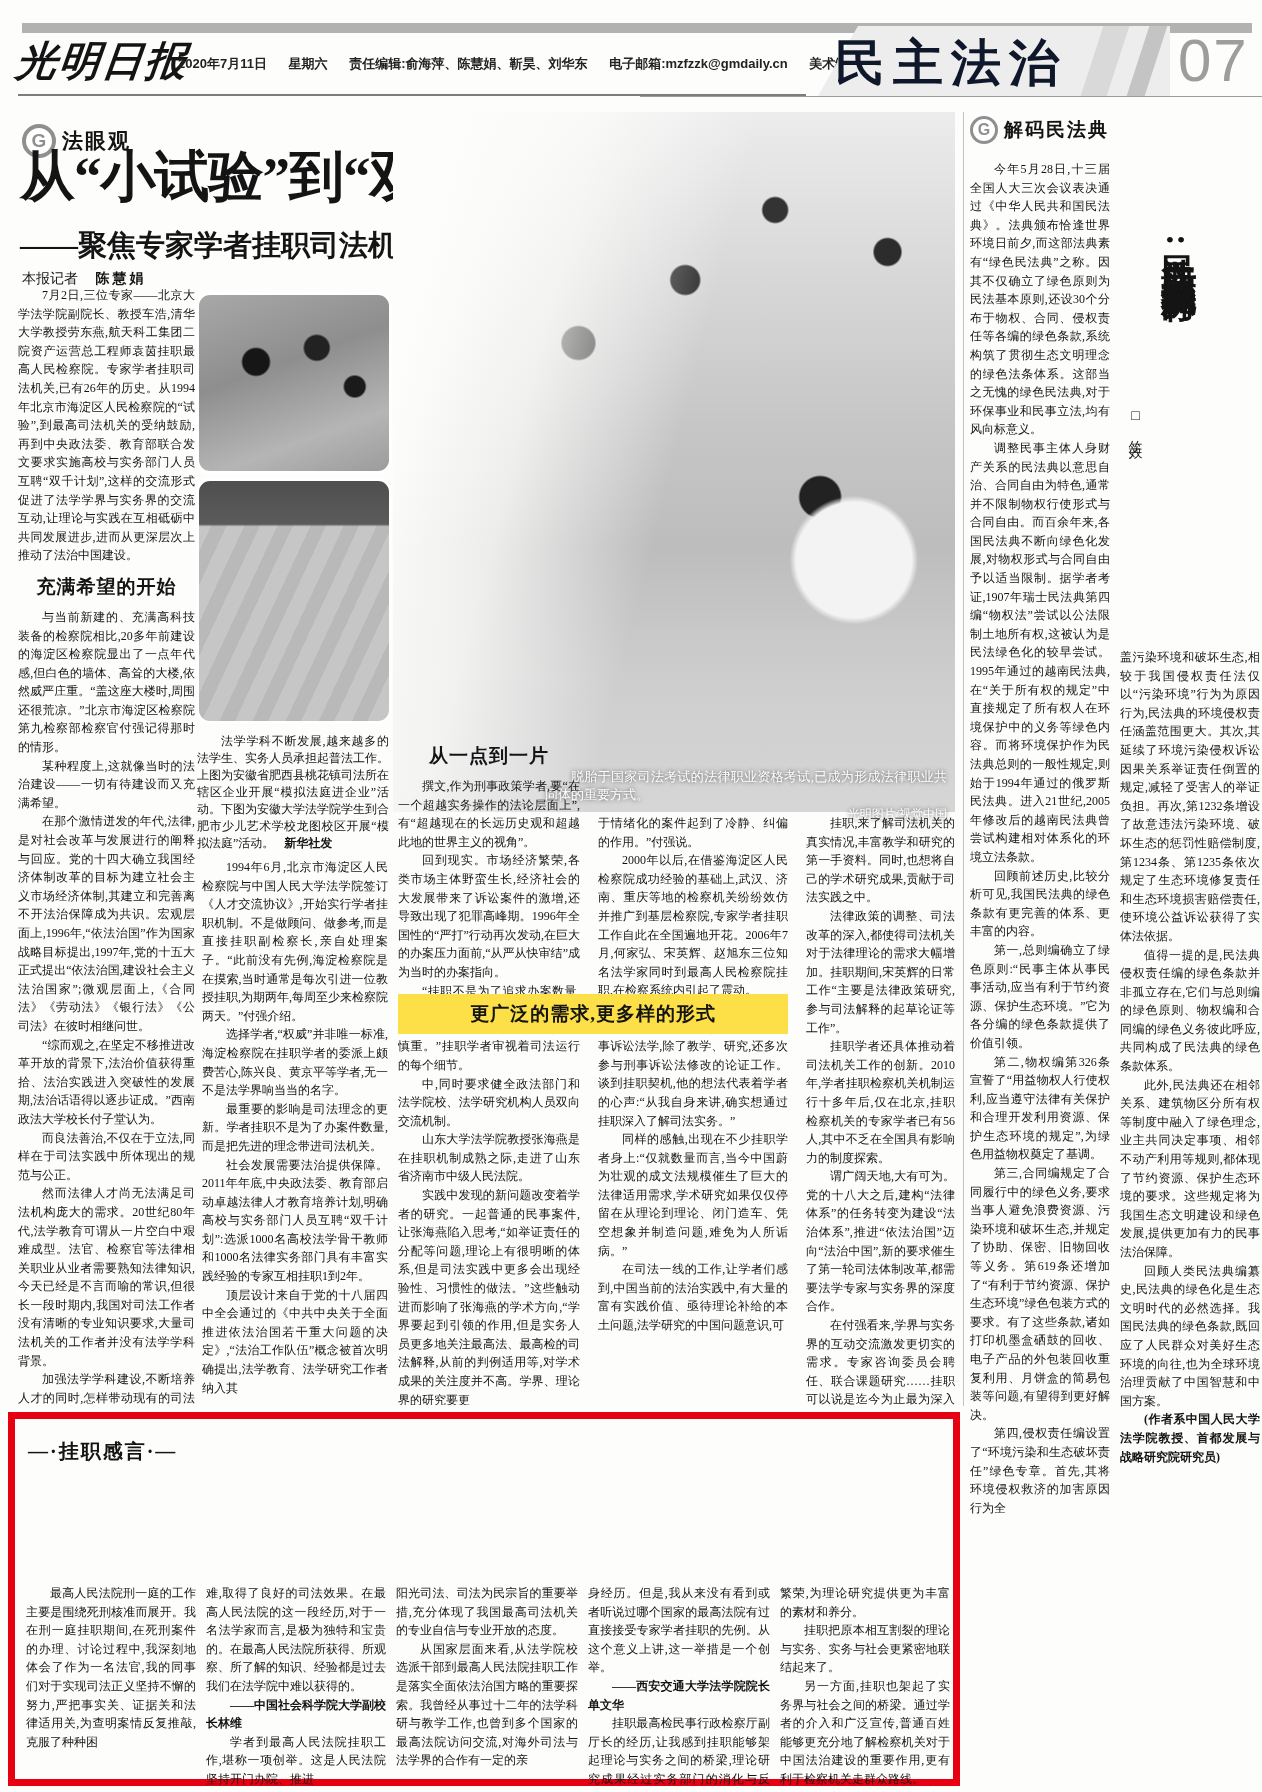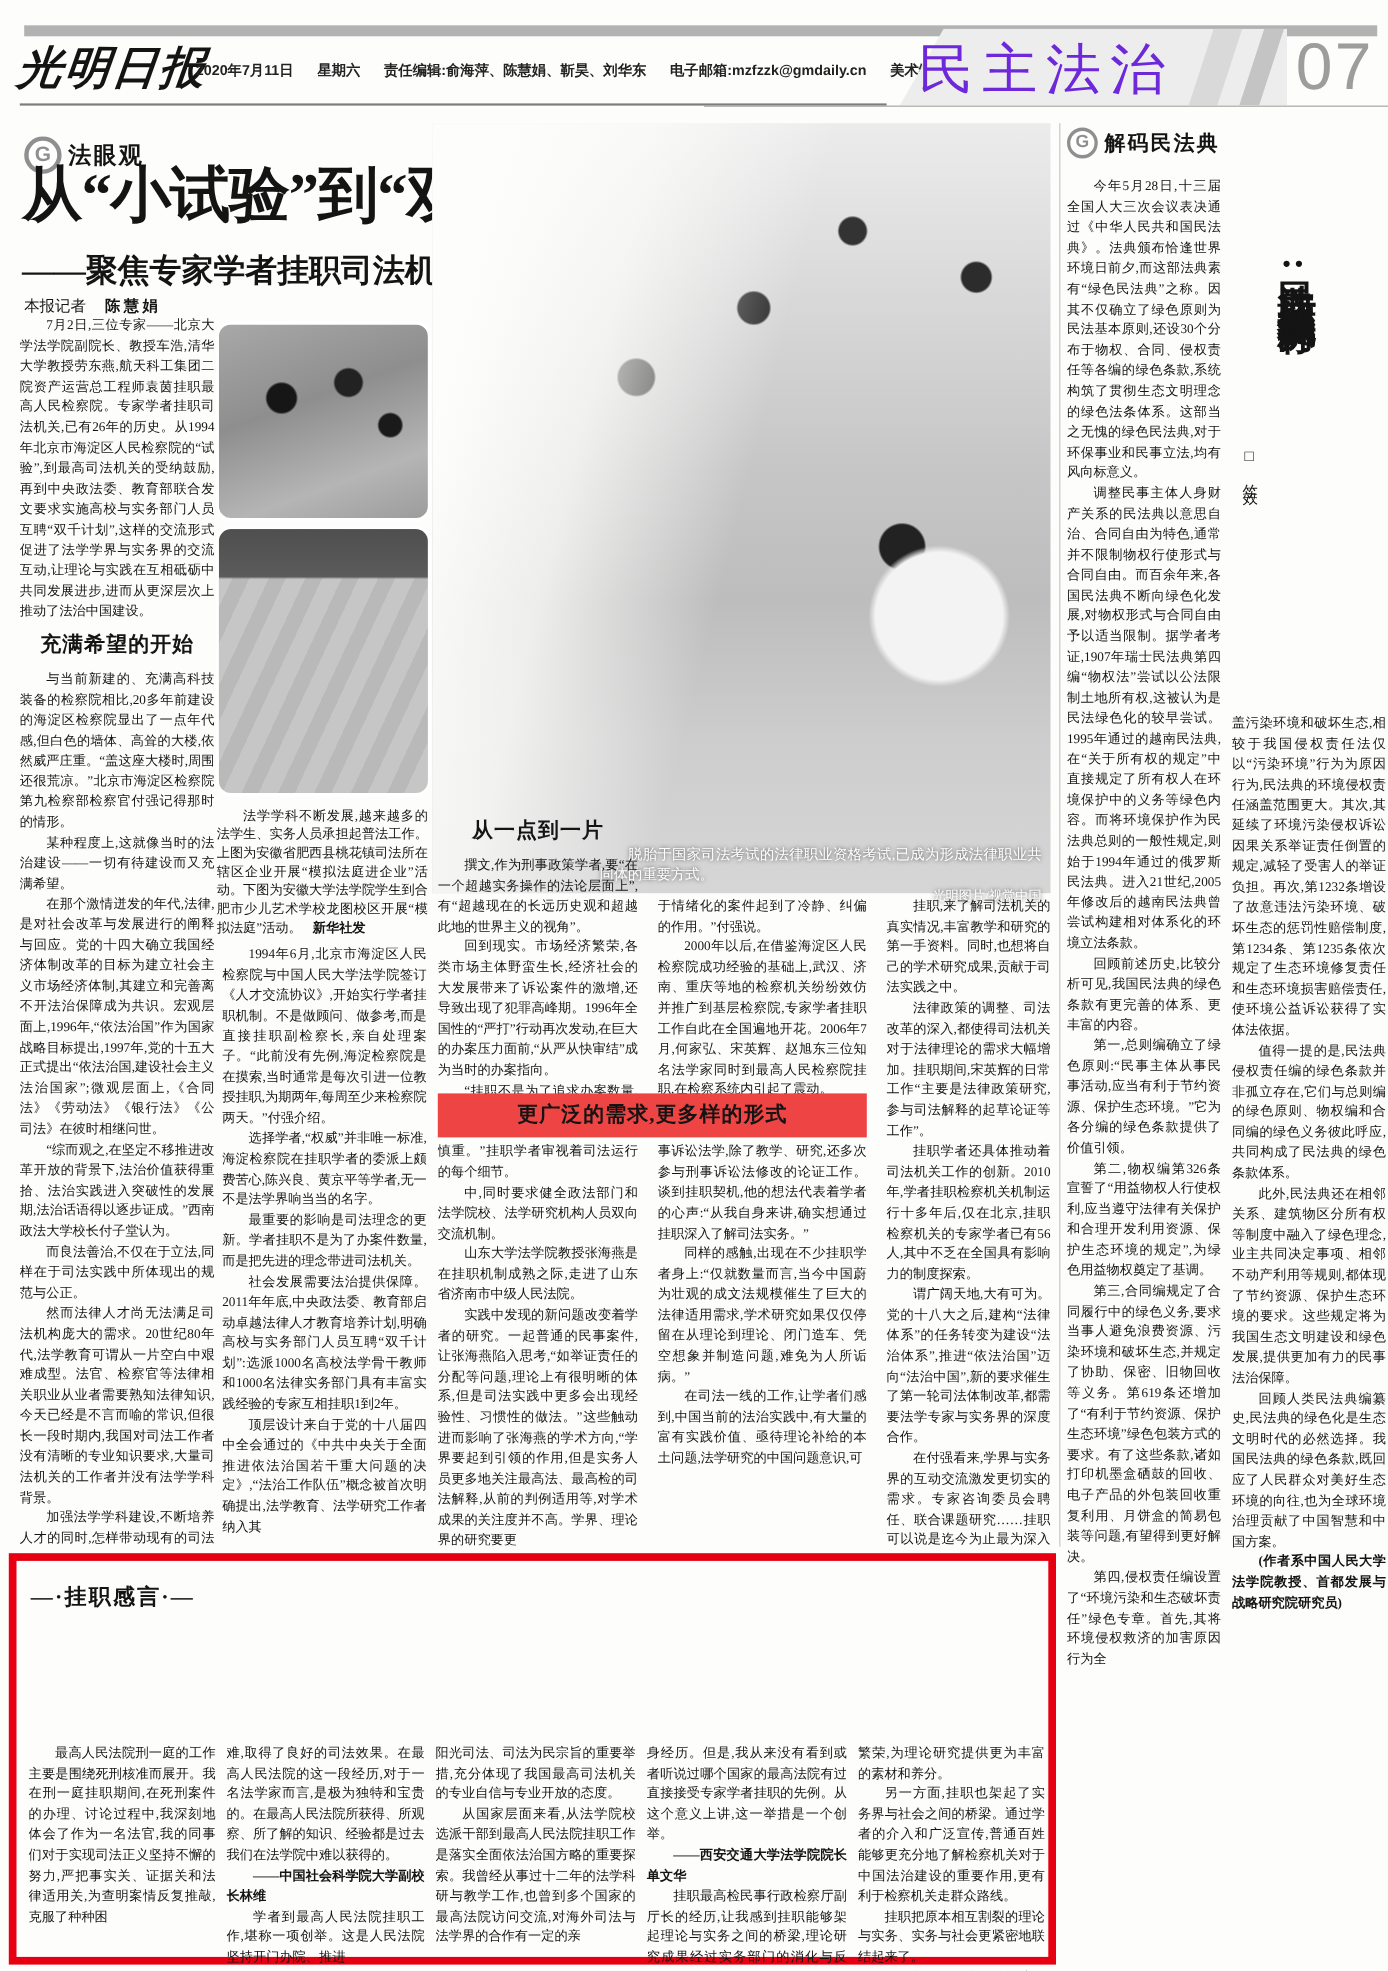--- a/index.html
+++ b/index.html
@@ -11,21 +11,21 @@
   #brand{left:16px;top:34px;width:150px;height:56px;font-weight:900;font-style:italic;
          font-size:41px;letter-spacing:2px;transform:skewX(-6deg);white-space:nowrap;}
   #dateline{left:178px;top:55px;font-size:13px;font-weight:bold;white-space:nowrap;
             font-family:"Liberation Sans",sans-serif;color:#222;}
   #dateline span{margin-right:18px;}
   #header-rule{left:18px;top:94px;width:788px;height:2px;background:#7d7d7d;}
   #banner{left:770px;top:26px;width:400px;height:70px;background:#ededed;
           clip-path:polygon(12% 100%,22% 0,100% 0,100% 100%);}
   #banner .stripe1{position:absolute;right:52px;top:0;width:26px;height:100%;background:#d9d9d9;transform:skewX(-18deg);}
   #banner .stripe2{position:absolute;right:14px;top:0;width:18px;height:100%;background:#c4c4c4;transform:skewX(-18deg);}
-  #section-title{left:835px;top:30px;font-size:50px;font-weight:400;color:#6d28d9;
+  #section-title{left:835px;top:30px;font-size:50px;font-weight:700;color:#0f172a;
                  letter-spacing:8px;white-space:nowrap;}
   #page-number{left:1178px;top:26px;font-size:60px;color:#9d9d9d;font-family:"Liberation Sans",sans-serif;
                font-weight:400;letter-spacing:2px;}
   #banner-rule{left:640px;top:96px;width:622px;height:1px;background:#9d9d9d;}
   
   .gicon{display:inline-block;width:26px;height:26px;border-radius:50%;border:4px solid #8f8f8f;
          color:#8f8f8f;font-weight:900;font-size:19px;line-height:25px;text-align:center;
          font-family:"Liberation Sans",sans-serif;background:#fff;vertical-align:middle;}
   .kicker-text{font-weight:900;font-size:21px;letter-spacing:2px;vertical-align:middle;margin-left:6px;}
   .col{overflow:hidden;font-size:12px;line-height:18.6px;text-align:justify;}
@@ -71,21 +71,21 @@
   #caption-small{left:197px;top:733px;width:192px;font-size:12px;line-height:17px;
       text-align:justify;}
   #caption-small .cap{margin:0;text-indent:2em;}
   #caption-small .credit{font-weight:bold;margin-left:10px;}
   
   #m1{left:18px;top:286px;width:177px;height:1119px;}
   #m2{left:202px;top:858px;width:186px;height:547px;}
   #m3{left:398px;top:734px;width:182px;height:671px;}
   #m4{left:598px;top:814px;width:190px;height:591px;}
   #m5{left:806px;top:814px;width:149px;height:591px;}
-  #crosshead3{left:398px;top:994px;width:390px;height:40px;background:#ef4444;
+  #crosshead3{left:398px;top:994px;width:390px;height:40px;background:#fde047;
       font-size:19px;font-weight:900;text-align:center;line-height:40px;letter-spacing:1px;}
   #divider-right{left:963px;top:112px;width:1px;height:1294px;background:#c2c2c2;}
   
   #sidebar-kicker{left:970px;top:116px;white-space:nowrap;}
   #sidebar-kicker .gicon{width:22px;height:22px;font-size:16px;line-height:21px;border-width:3px;}
   #sidebar-kicker .kicker-text{font-size:19px;}
   #sbA{left:970px;top:160px;width:140px;height:1628px;}
   #sbB{left:1120px;top:648px;width:140px;height:1140px;}
   #vertical-title{left:1152px;top:228px;width:52px;height:400px;writing-mode:vertical-rl;
       font-size:35px;font-weight:900;letter-spacing:2px;line-height:52px;}
@@ -228,18 +228,18 @@
       <p class="cont">阳光司法、司法为民宗旨的重要举措,充分体现了我国最高司法机关的专业自信与专业开放的态度。</p>
       <p>从国家层面来看,从法学院校选派干部到最高人民法院挂职工作是落实全面依法治国方略的重要探索。我曾经从事过十二年的法学科研与教学工作,也曾到多个国家的最高法院访问交流,对海外司法与法学界的合作有一定的亲</p>
     </div>
   <div class="abs col fcol" id="f4">
       <p class="cont">身经历。但是,我从来没有看到或者听说过哪个国家的最高法院有过直接接受专家学者挂职的先例。从这个意义上讲,这一举措是一个创举。</p>
       <p class="sig">——西安交通大学法学院院长单文华</p>
       <p>挂职最高检民事行政检察厅副厅长的经历,让我感到挂职能够架起理论与实务之间的桥梁,理论研究成果经过实务部门的消化与反馈,也反过来促进理论研究的发展与</p>
     </div>
   <div class="abs col fcol" id="f5">
       <p class="cont">繁荣,为理论研究提供更为丰富的素材和养分。</p>
+      <p>挂职把原本相互割裂的理论与实务、实务与社会更紧密地联结起来了。</p>
       <p>另一方面,挂职也架起了实务界与社会之间的桥梁。通过学者的介入和广泛宣传,普通百姓能够更充分地了解检察机关对于中国法治建设的重要作用,更有利于检察机关走群众路线。</p>
-      <p>挂职把原本相互割裂的理论与实务、实务与社会更紧密地联结起来了。</p>
       <p class="sig">——中国人民大学法学院教授汤维建</p>
     </div>
 
 </div>
 
 </body></html>

